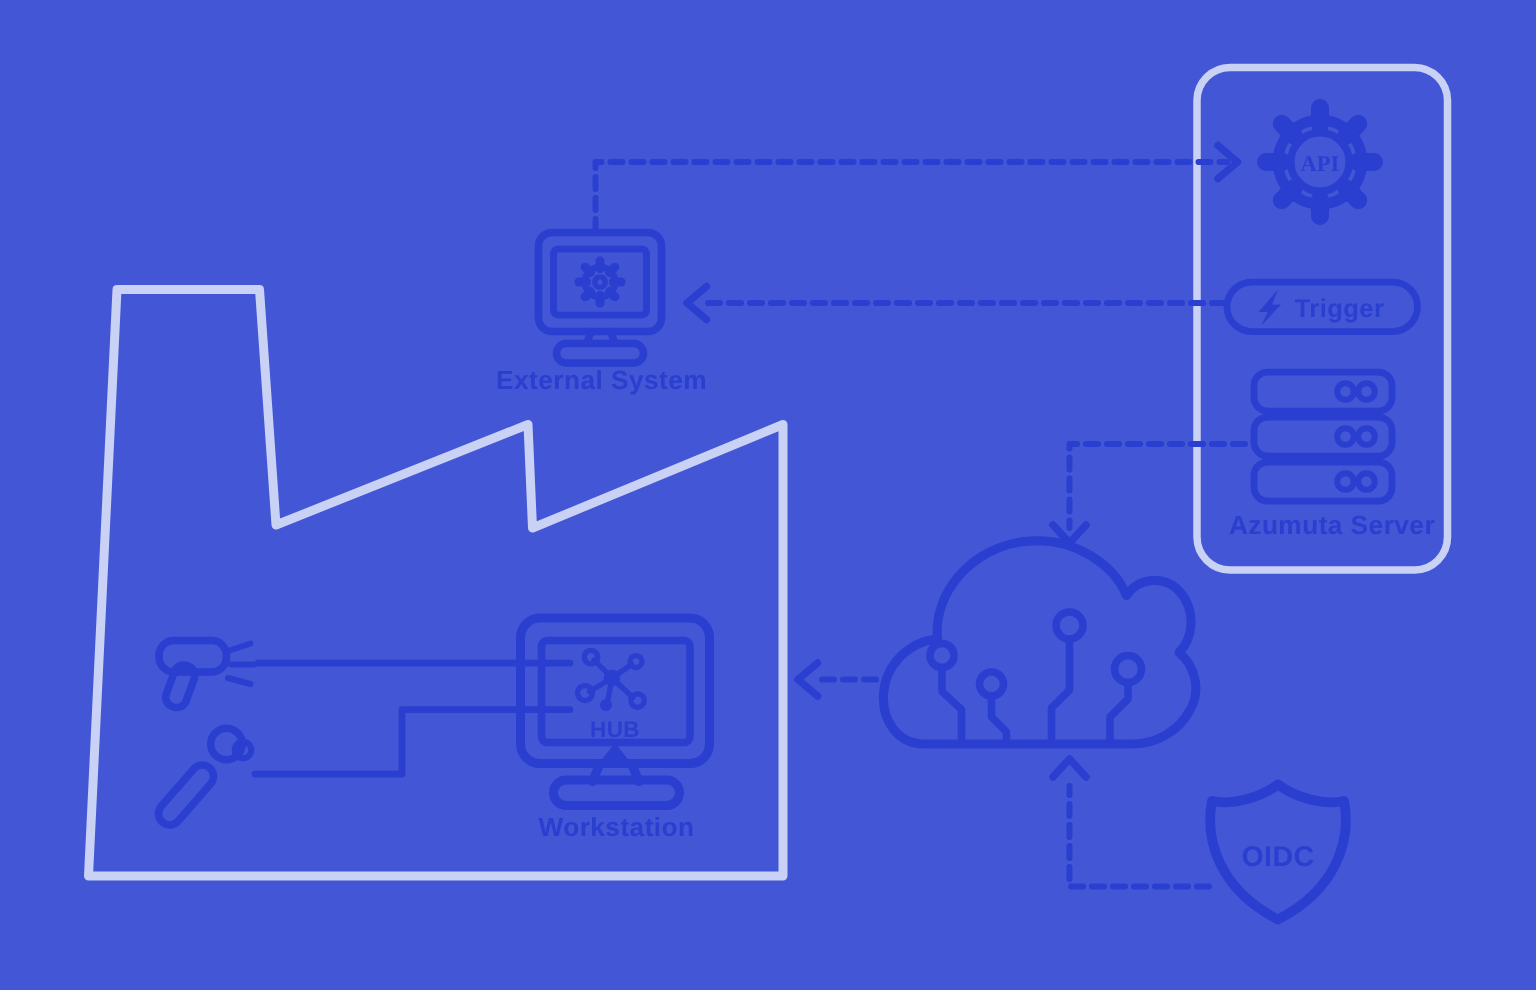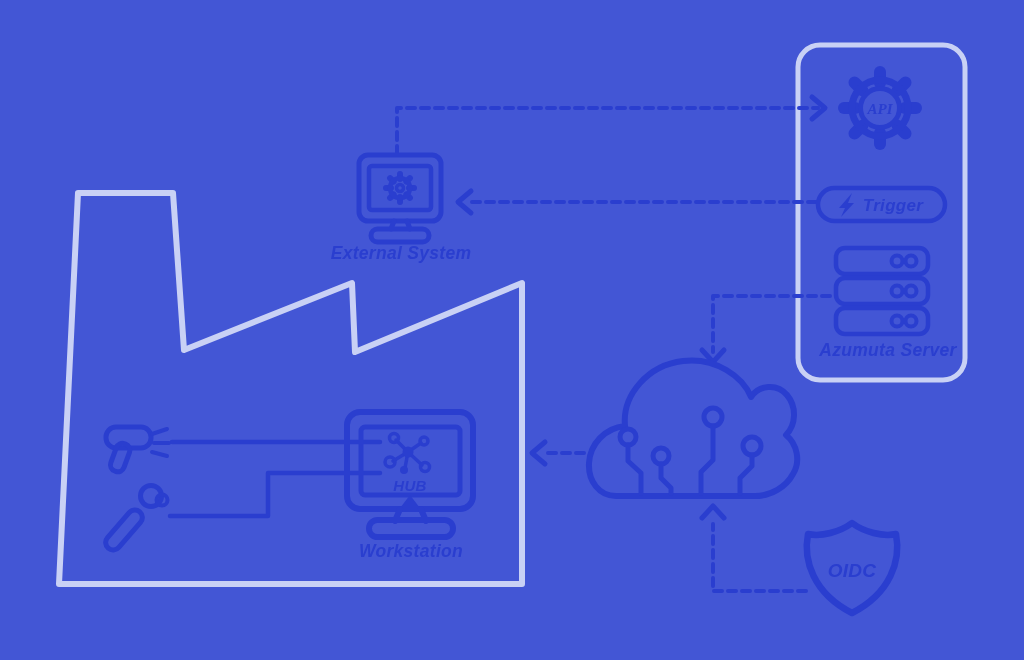--- a/index.html
+++ b/index.html
@@ -6,21 +6,21 @@
     --background:#4356d5;
     --ink:#2a3ecf;
     --outline-light:#c9d1f5;
   }
   html,body{margin:0;padding:0;}
   body{
     width:1024px;height:660px;overflow:hidden;
     background:var(--background);
     font-family:"Liberation Sans", sans-serif;
   }
-  .stage{position:relative;width:1024px;height:660px;font-style:italic;}
+  .stage{position:relative;width:1024px;height:660px;}
   svg{display:block;}
   .s-ink{stroke:var(--ink);fill:none;stroke-linecap:round;stroke-linejoin:round;}
   .f-ink{fill:var(--ink);stroke:none;}
   .s-light{stroke:var(--outline-light);fill:none;stroke-linecap:round;stroke-linejoin:round;}
   .dash{stroke-dasharray:8 6;}
   .lbl{
     fill:var(--ink);
     font-family:"Liberation Sans", sans-serif;
     font-weight:bold;
     letter-spacing:0.3px;

